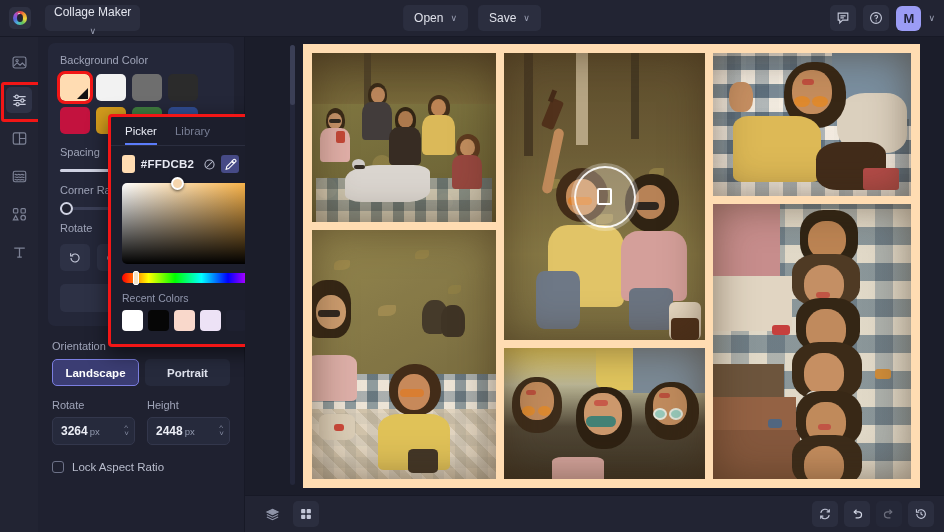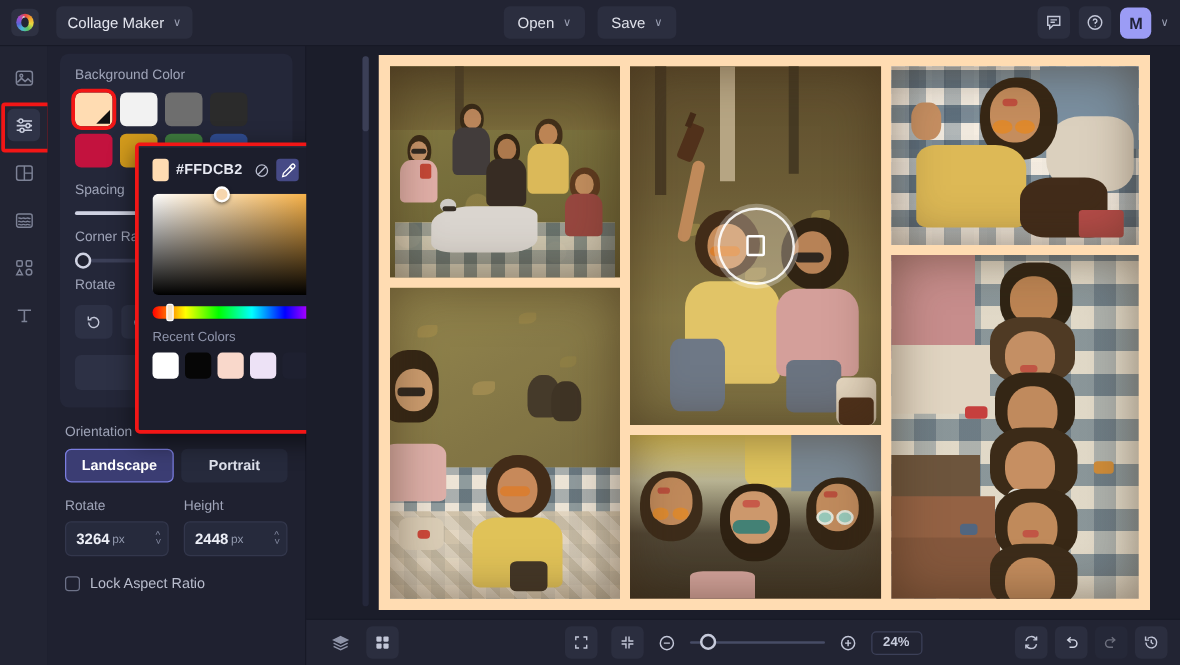--- a/index.html
+++ b/index.html
@@ -31,21 +31,21 @@
   .logo .ring::after{
     content:""; position:absolute; left:4.2px; top:3px; width:5.5px; height:8px;
     border-radius:50%; background:#222433;
   }
   .logo .stem{
     position:absolute; left:5px; top:2px; width:2px; height:8px; background:#e8e8ef; border-radius:1px;
   }
   .appname {
     margin-left: 14px; height: 26px; padding: 0 9px; border-radius: 5px;
     background: #2b2e3f; display: flex; align-items: center; gap: 7px;
-    font-size: 12px; color: #e3e5ee; cursor: pointer;
+    font-size: 12px; color: #e3e5ee; cursor: pointer; flex-direction: column;
   }
   .chev { font-size: 9px; color: #9ba0b4; }
   .center-actions {
     position: absolute; left: 50%; transform: translateX(-50%);
     display: flex; gap: 10px;
   }
   .tb-btn {
     height: 26px; padding: 0 11px; border-radius: 5px; background: #2b2e3f;
     display: flex; align-items: center; gap: 7px; font-size: 12px; color: #dfe1ea;
     cursor: pointer;
@@ -446,20 +446,24 @@
       </div>
 
       <div class="lock">
         <span class="cbox"></span>
         <span class="lock-lbl">Lock Aspect Ratio</span>
       </div>
     </div>
   </div>
 
   <div class="picker">
+    <div class="pk-tabs">
+      <div class="pk-tab on">Picker</div>
+      <div class="pk-tab">Library</div>
+    </div>
     <div class="pk-tabline"></div>
 
     <div class="pk-hexrow">
       <div class="pk-sw" style="background:#FFDCB2"></div>
       <div class="pk-hex">#FFDCB2</div>
       <div class="pk-tools">
         <div class="pk-tool">
           <svg width="13" height="13" viewBox="0 0 16 16" fill="none" stroke="currentColor" stroke-width="1.3">
             <circle cx="8" cy="8" r="5.6"></circle>
               <path d="M4 12L12 4"></path>
@@ -718,48 +722,20 @@
       <div class="icon-btn">
         <svg width="14" height="14" viewBox="0 0 16 16" fill="#c3c7d8">
           <rect x="2.4" y="2.4" width="4.8" height="4.8" rx="1"></rect>
             <rect x="8.8" y="2.4" width="4.8" height="4.8" rx="1"></rect>
           <rect x="2.4" y="8.8" width="4.8" height="4.8" rx="1"></rect>
             <rect x="8.8" y="8.8" width="4.8" height="4.8" rx="1"></rect>
         </svg>
       </div>
     </div>
 
-    <div class="bb-center">
-      <div class="icon-btn">
-        <svg width="14" height="14" viewBox="0 0 16 16" fill="none" stroke="#c3c7d8" stroke-width="1.3">
-          <path d="M3 6V3h3M13 6V3h-3M3 10v3h3M13 10v3h-3"></path>
-        </svg>
-      </div>
-      <div class="icon-btn">
-        <svg width="14" height="14" viewBox="0 0 16 16" fill="none" stroke="#c3c7d8" stroke-width="1.3">
-          <path d="M6.6 2.6v4h-4M9.4 2.6v4h4M6.6 13.4v-4h-4M9.4 13.4v-4h4"></path>
-        </svg>
-      </div>
-      <div>
-        <svg width="15" height="15" viewBox="0 0 16 16" fill="none" stroke="#c3c7d8" stroke-width="1.25">
-          <circle cx="8" cy="8" r="5.6"></circle>
-            <path d="M5.4 8h5.2"></path>
-        </svg>
-      </div>
-      <div class="zoom-track">
-        <div class="zoom-knob" style="left:8%"></div>
-      </div>
-      <div>
-        <svg width="15" height="15" viewBox="0 0 16 16" fill="none" stroke="#c3c7d8" stroke-width="1.25">
-          <circle cx="8" cy="8" r="5.6"></circle>
-            <path d="M5.4 8h5.2M8 5.4v5.2"></path>
-        </svg>
-      </div>
-      <div class="zoom-pill">24%</div>
-    </div>
 
     <div class="bb-right">
       <div class="icon-btn">
         <svg width="14" height="14" viewBox="0 0 16 16" fill="none" stroke="#c3c7d8" stroke-width="1.3">
           <path d="M3.2 6.6A5 5 0 0 1 12.6 5.4"></path>
             <path d="M12.8 9.4A5 5 0 0 1 3.4 10.6"></path>
           <path d="M12.9 2.6v3h-3M3.1 13.4v-3h3"></path>
         </svg>
       </div>
       <div class="icon-btn">

